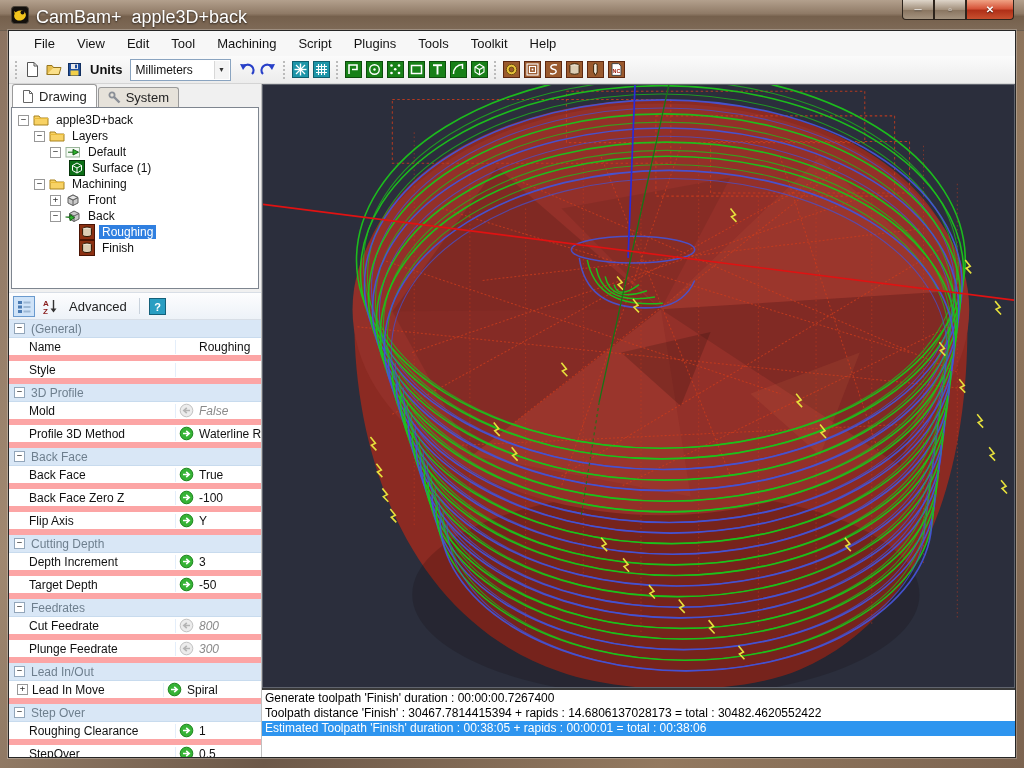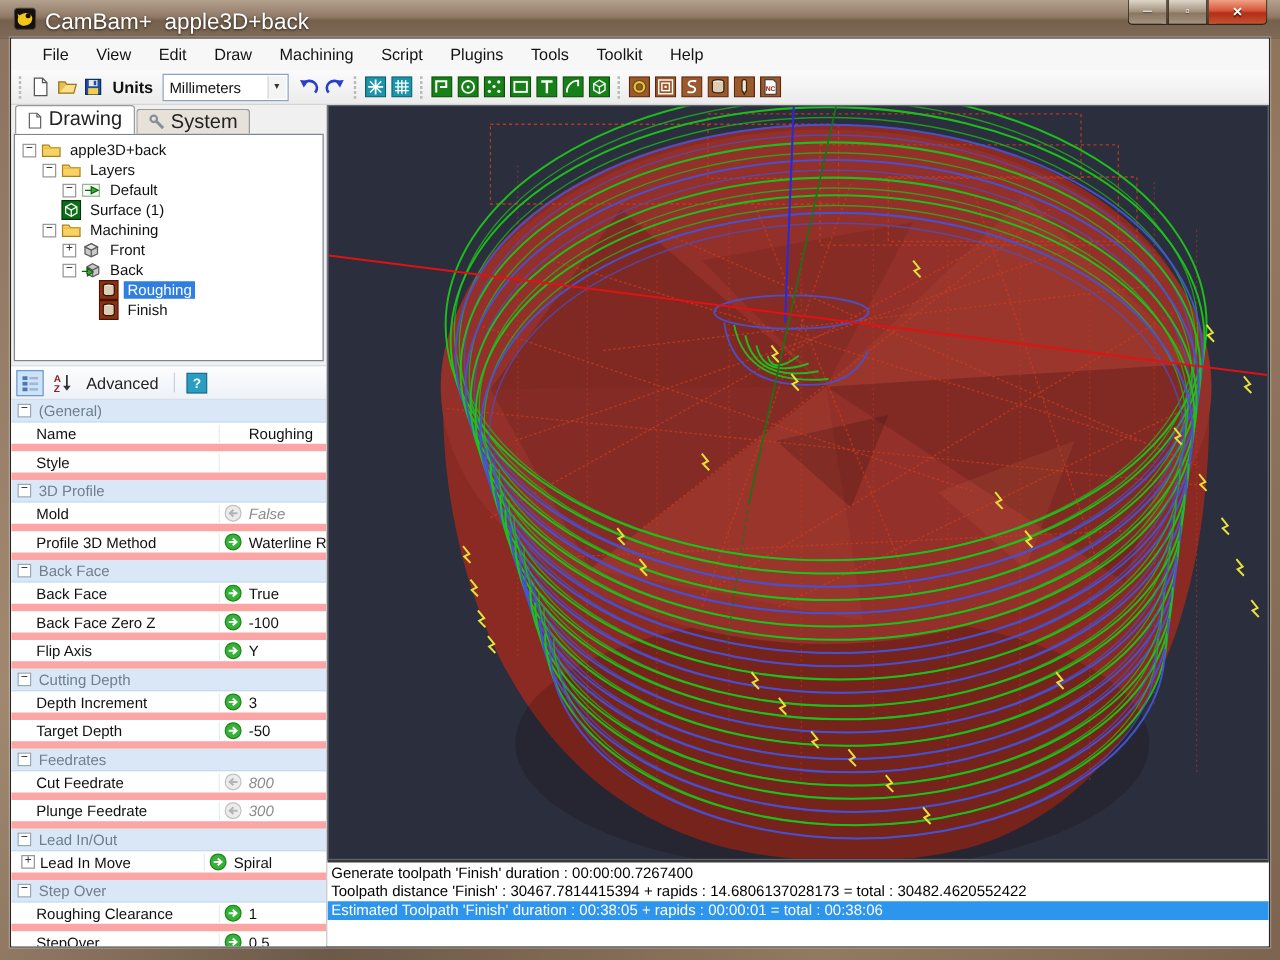--- a/index.html
+++ b/index.html
@@ -32,21 +32,21 @@
   .tb-icon{width:21px;height:21px;display:flex;align-items:center;justify-content:center;cursor:default;}
   .units-label{font-weight:bold;font-size:13px;margin:0 7px 0 5px;color:#111;}
   .combo{width:94px;height:20px;border:1px solid #8aa4c0;background:#fff;font-size:12px;
     display:flex;align-items:center;padding-left:5px;position:relative;color:#111;}
   .combo-arrow{position:absolute;right:1px;top:1px;bottom:1px;width:14px;display:flex;align-items:center;
     justify-content:center;background:#f4f4f4;border-left:1px solid #d8d8d8;font-size:7px;color:#333;}
   
   .main{flex:1;display:flex;min-height:0;}
   .left-panel{width:252px;flex:none;display:flex;flex-direction:column;background:#f0f0f0;}
   .tabs-row{height:23px;display:flex;align-items:flex-end;padding-left:3px;flex:none;}
-  .tab{height:19px;display:flex;align-items:center;gap:5px;padding:0 9px;font-size:16px;color:#222;
+  .tab{height:19px;display:flex;align-items:center;gap:5px;padding:0 9px;font-size:13px;color:#222;
     border:1px solid #9a9a9a;border-bottom:none;border-radius:3px 3px 0 0;background:#e6e2da;margin-right:1px;}
   .tab.active{background:#fff;height:22px;position:relative;z-index:2;}
   .tree-box{height:176px;margin:0 2px;background:#fff;border:1px solid #7e858f;overflow:hidden;
     padding-top:4px;flex:none;position:relative;z-index:1;}
   .tree-row{height:16px;display:flex;align-items:center;font-size:12px;color:#111;}
   .expander{width:9px;height:9px;flex:none;border:1px solid #989898;background:#fff;font-size:9px;
     line-height:7px;text-align:center;color:#333;margin-right:4px;font-family:"DejaVu Sans Mono",monospace;}
   .tree-icon{width:16px;height:16px;flex:none;margin-right:4px;}
   .tree-label{padding:0 3px;white-space:nowrap;}
   .tree-label.selected{background:#2f7fe0;color:#fff;}
@@ -105,21 +105,21 @@
       <div class="win-btn win-max">▫</div>
       <div class="win-btn win-close">✕</div>
     </div>
   </div>
 
   <div class="frame">
     <div class="menubar" id="menubar">
         <div class="menu-item">File</div>
         <div class="menu-item">View</div>
         <div class="menu-item">Edit</div>
-        <div class="menu-item">Draw</div>
+        <div class="menu-item">Tool</div>
         <div class="menu-item">Machining</div>
         <div class="menu-item">Script</div>
         <div class="menu-item">Plugins</div>
         <div class="menu-item">Tools</div>
         <div class="menu-item">Toolkit</div>
         <div class="menu-item">Help</div>
       </div>
 
     <div class="toolbar">
       <div class="tb-grip"></div>
@@ -318,21 +318,21 @@
               <span class="tree-label">Layers</span>
             </div>
             <div class="tree-row" style="padding-left: 38px;">
               <span class="expander">−</span>
               <span class="tree-icon"><svg width="16" height="16" viewBox="0 0 16 16">
                   <rect x="1" y="3.5" width="13.5" height="9.5" fill="#f4faf4" stroke="#9ab49a"></rect>
                   <path d="M3,8.2 H8 V5.4 L13.5,8.2 L8,11 V8.2" fill="#2db42d" stroke="#136013"></path>
                 </svg></span>
               <span class="tree-label">Default</span>
             </div>
-            <div class="tree-row" style="padding-left: 24px;">
+            <div class="tree-row" style="padding-left: 44px;">
               <span style="width: 13px; flex: 0 0 auto;"></span>
               <span class="tree-icon"><svg width="16" height="16" viewBox="0 0 16 16">
                   <rect x="0.5" y="0.5" width="15" height="15" fill="#0c6e16" stroke="#06330a"></rect>
                   <path d="M3.5,5.5 L8,3 L12.5,5.5 L12.5,10.5 L8,13 L3.5,10.5 Z" fill="none" stroke="#fff"></path>
                   <path d="M3.5,5.5 L8,8 L12.5,5.5 M8,8 V13" fill="none" stroke="#fff"></path>
                 </svg></span>
               <span class="tree-label">Surface (1)</span>
             </div>
             <div class="tree-row" style="padding-left: 22px;">
               <span class="expander">−</span>

